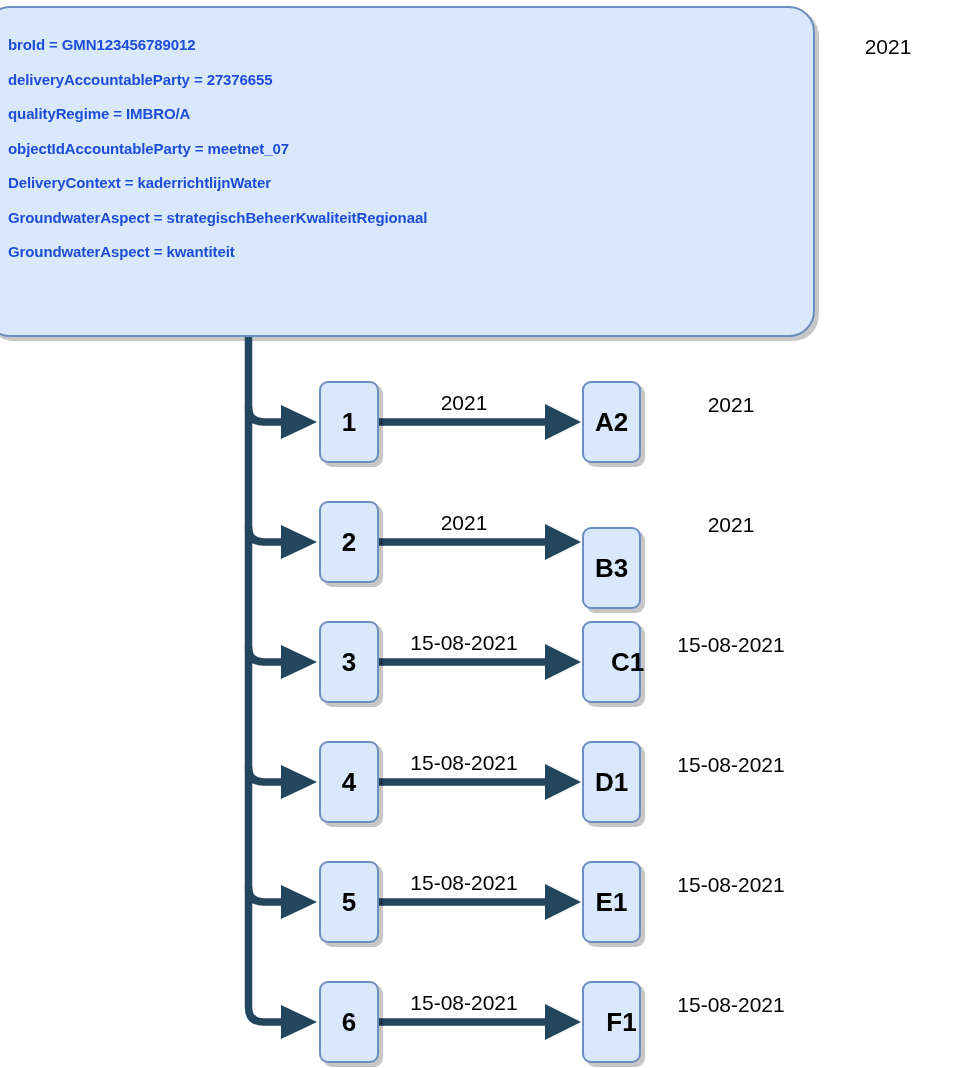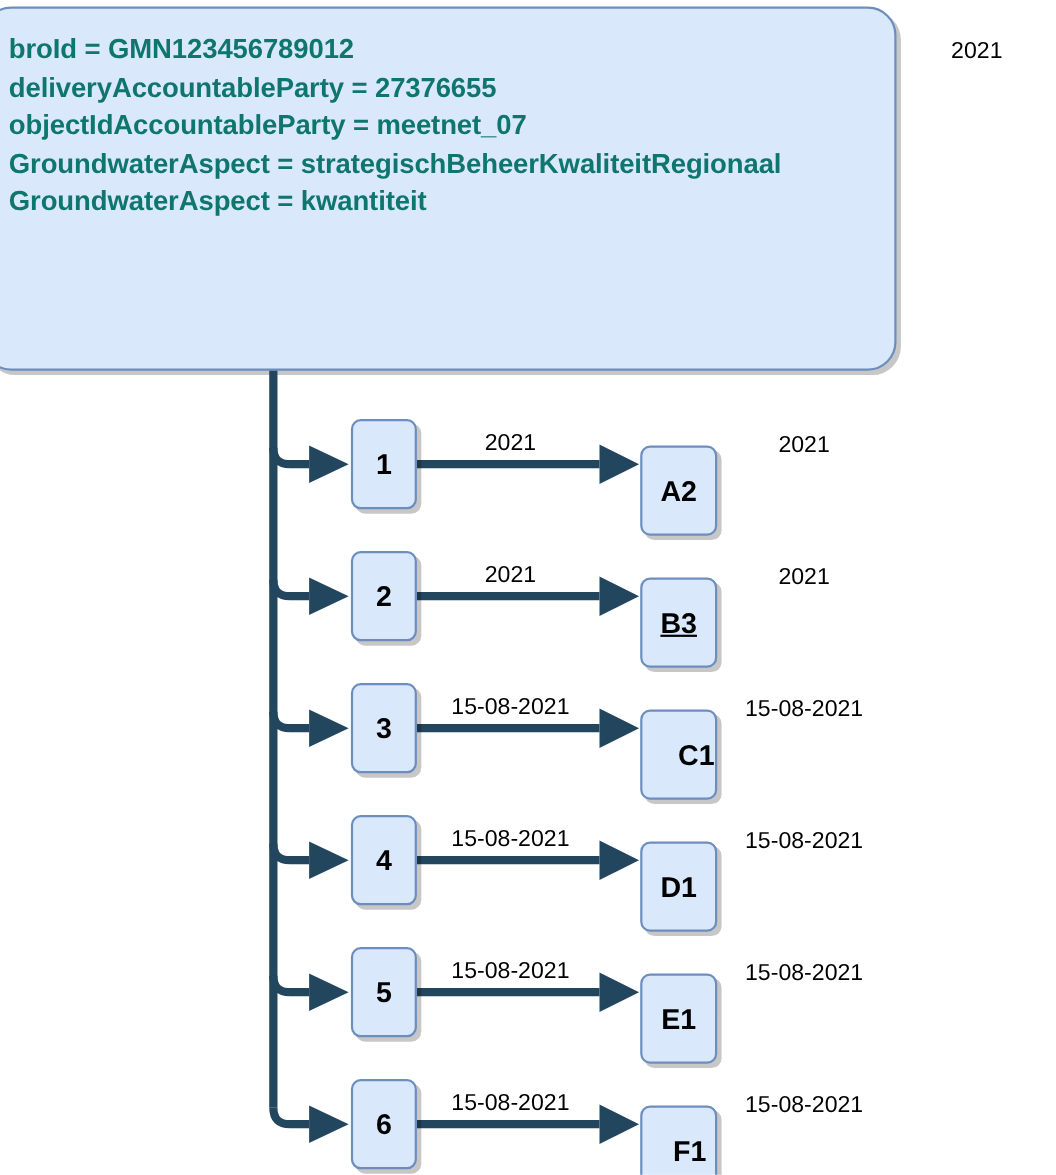--- a/index.html
+++ b/index.html
@@ -36,26 +36,26 @@
     border-radius: 26px;
     box-shadow: 4px 4px 0 0 rgba(0,0,0,0.22);
   }
   .info-lines {
     position: absolute;
     left: 22px;
     top: 20px;
     right: 10px;
   }
   .info-line {
-    font-size: 25px;
+    font-size: 15px;
     font-weight: bold;
     line-height: 34.5px;
     letter-spacing: -0.1px;
     white-space: nowrap;
-    color: #0f766e;
+    color: #1d4ed8;
   }
 
   
   #connectors {
     position: absolute;
     left: 0; top: 0;
     width: 960px;
     height: 1068px;
     pointer-events: none;
   }
@@ -72,21 +72,21 @@
     align-items: center;
     justify-content: center;
   }
   .node-label {
     font-size: 26px;
     font-weight: bold;
     color: #000000;
     line-height: 1;
   }
   .node-left  { left: 319px; width: 60px; height: 82px; }
-  .node-right { left: 582px; width: 70px; height: 82px; margin-top: 24px; }
+  .node-right { left: 582px; width: 59px; height: 82px; }
 
   
   .edge-label {
     position: absolute;
     font-size: 21px;
     line-height: 1;
     color: #000000;
     white-space: nowrap;
     text-align: center;
     transform: translateX(-50%);
@@ -114,21 +114,23 @@
 </style>
 </head>
 <body>
 
 <div id="diagram">
 
   <div class="info-box">
     <div class="info-lines">
       <div class="info-line">broId = GMN123456789012</div>
       <div class="info-line">deliveryAccountableParty = 27376655</div>
+      <div class="info-line">qualityRegime = IMBRO/A</div>
       <div class="info-line">objectIdAccountableParty = meetnet_07</div>
+      <div class="info-line">DeliveryContext = kaderrichtlijnWater</div>
       <div class="info-line">GroundwaterAspect = strategischBeheerKwaliteitRegionaal</div>
       <div class="info-line">GroundwaterAspect = kwantiteit</div>
     </div>
   </div>
 
   <div class="corner-label" style="left:888px; top:36px;">2021</div>
 
   <svg id="connectors" width="960" height="1068" viewBox="0 0 960 1068">
     <g fill="none" stroke="#23465f" stroke-width="7.5" stroke-linecap="butt">
 
@@ -171,21 +173,21 @@
   </div>
   <div class="node node-right" style="top:381px;">
     <span class="node-label">A2</span>
   </div>
   <div class="edge-label" style="left:464px; top:392px;">2021</div>
   <div class="side-label" style="left:731px; top:394px;">2021</div>
 
   <div class="node node-left" style="top:501px;">
     <span class="node-label">2</span>
   </div>
-  <div class="node node-right" style="top:501px;text-decoration:underline;">
+  <div class="node node-right" style="top:527px;">
     <span class="node-label">B3</span>
   </div>
   <div class="edge-label" style="left:464px; top:512px;">2021</div>
   <div class="side-label" style="left:731px; top:514px;">2021</div>
 
   <div class="node node-left" style="top:621px;">
     <span class="node-label">3</span>
   </div>
   <div class="node node-right" style="top:621px;padding-left:32px;">
     <span class="node-label">C1</span>

